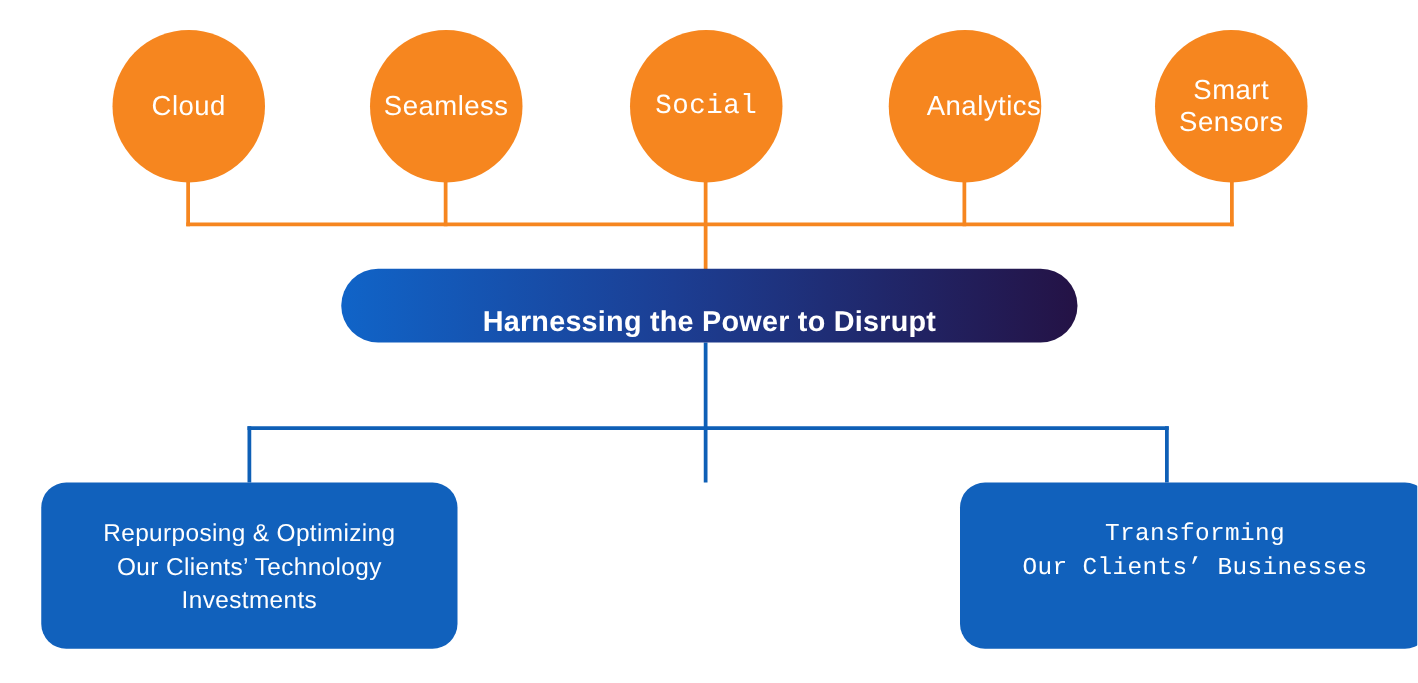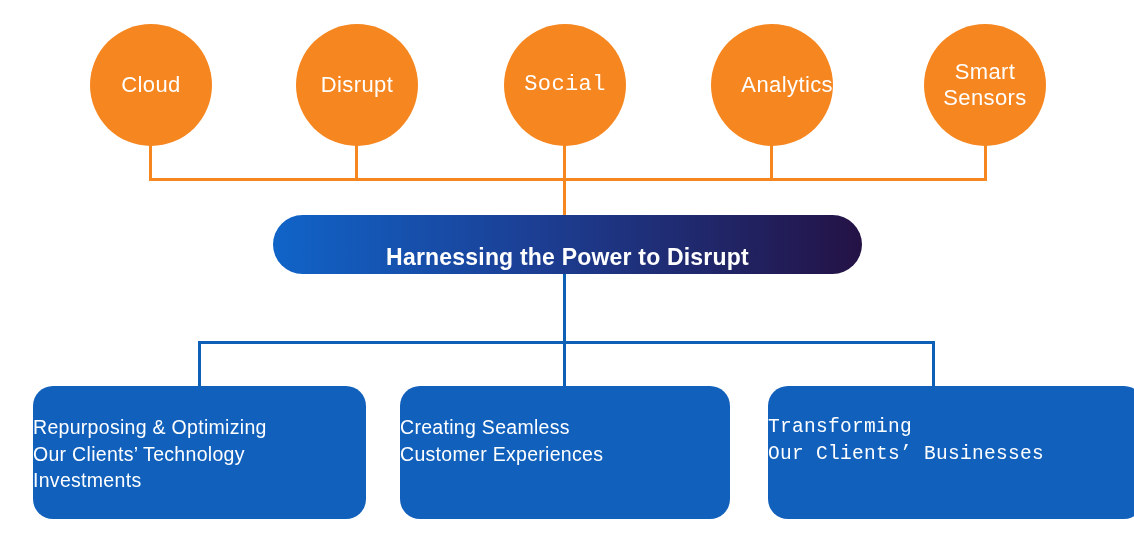--- a/index.html
+++ b/index.html
@@ -93,21 +93,21 @@
   }
 
   
   .box {
     position: absolute;
     top: 386px;
     height: 133px;
     border-radius: 20px;
     background: var(--box-blue);
     padding-top: 28px;
-    text-align: left;
+    text-align: center;
     z-index: 2;
   }
   .box span {
     color: var(--text-white);
     font-size: 19.5px;
     line-height: 26.5px;
     letter-spacing: 0.3px;
     white-space: pre-line;
   }
   .b0 { left: 33px;  width: 333px; }
@@ -116,21 +116,21 @@
 </style>
 </head>
 <body>
 
 <div class="canvas">
 
   <div class="circle c0">
     <span>Cloud</span>
   </div>
   <div class="circle c1">
-    <span>Disrupt</span>
+    <span>Seamless</span>
   </div>
   <div class="circle c2">
     <span>Social</span>
   </div>
   <div class="circle c3">
     <span>Analytics</span>
   </div>
   <div class="circle c4">
     <span>Smart
 Sensors</span>
@@ -150,22 +150,18 @@
   <div class="vline blue-line mid-stem"></div>
   <div class="hline blue-line bottom-bus"></div>
   <div class="vline blue-line stem-box1"></div>
   <div class="vline blue-line stem-box3"></div>
 
   <div class="box b0">
     <span>Repurposing &amp; Optimizing
 Our Clients’ Technology
 Investments</span>
   </div>
-  <div class="box b1">
-    <span>Creating Seamless
-Customer Experiences</span>
-  </div>
   <div class="box b2">
     <span>Transforming
 Our Clients’ Businesses</span>
   </div>
 
 </div>
 
 </body></html>

